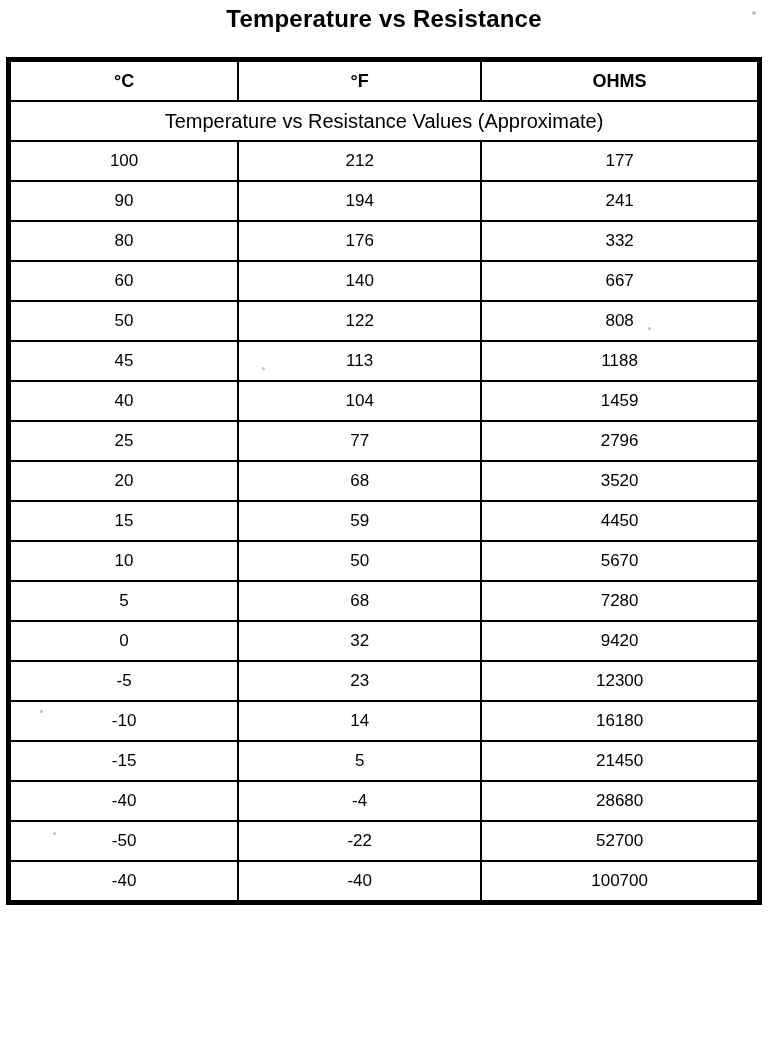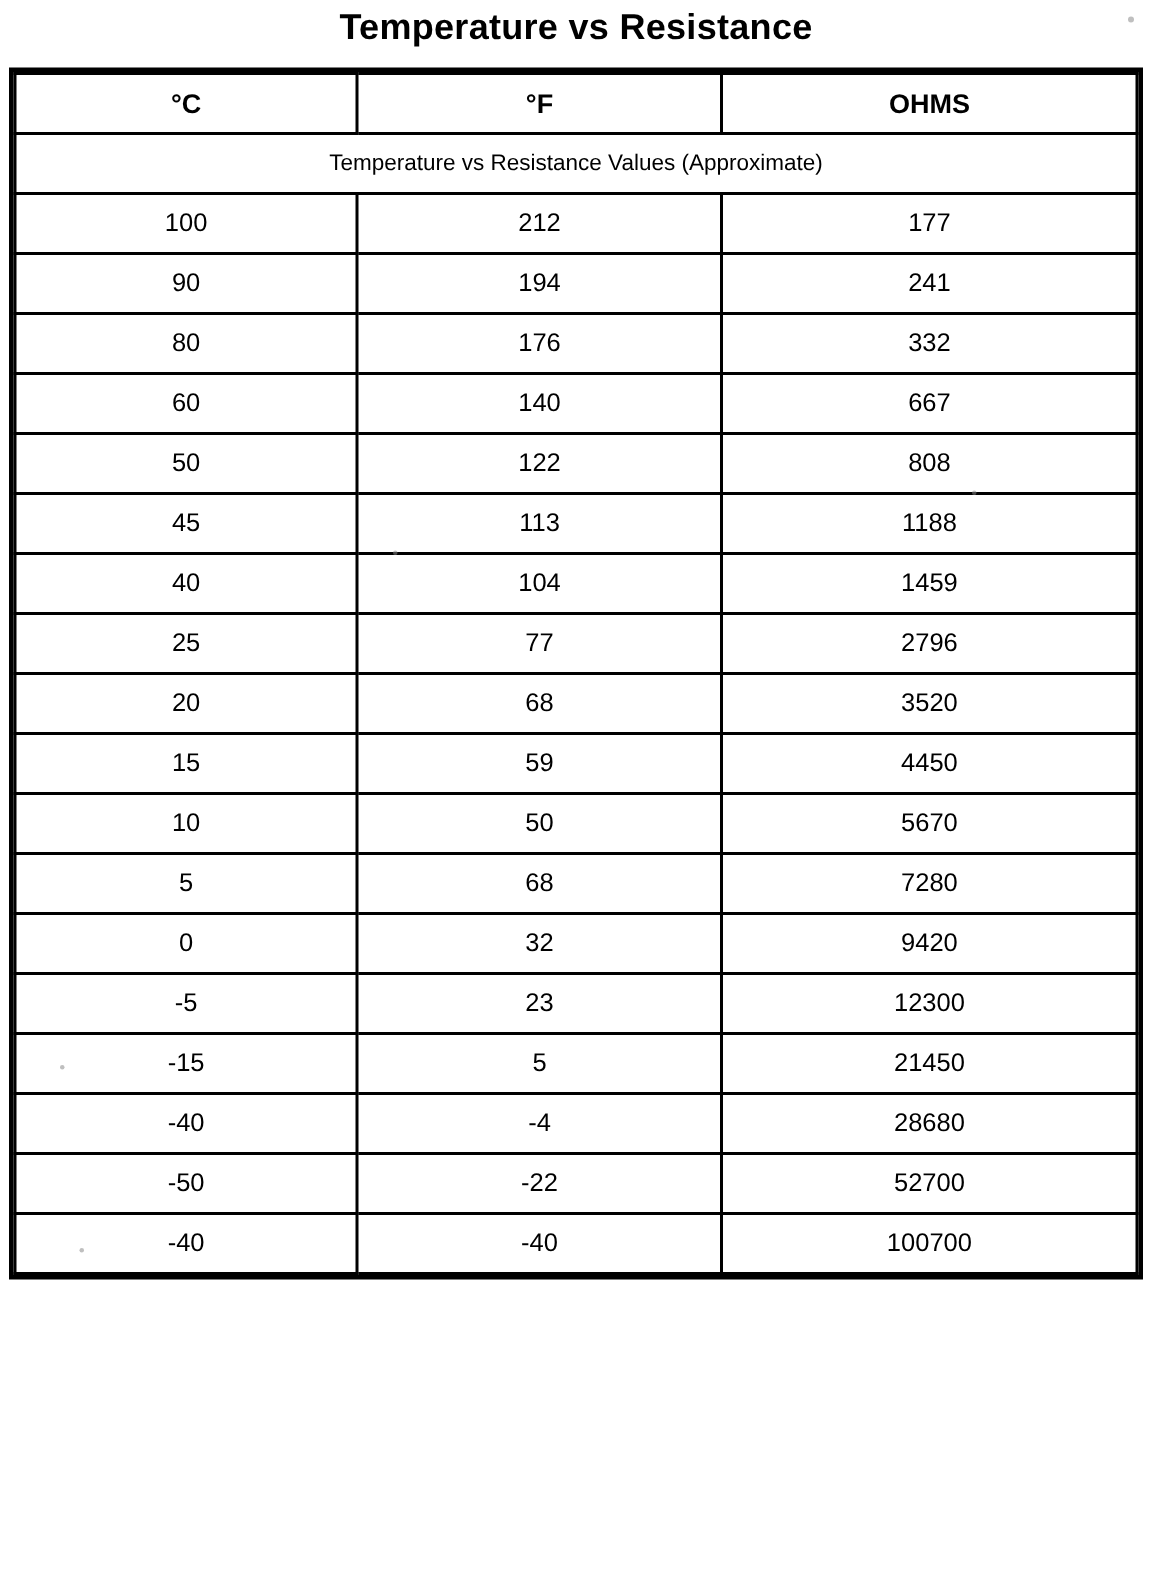--- a/index.html
+++ b/index.html
@@ -21,21 +21,21 @@
     height: 1060px;
     box-sizing: border-box;
     padding: 0;
   }
 
   .doc-title {
     text-align: center;
     font-size: 24px;
     font-weight: bold;
     letter-spacing: 0.2px;
-    margin: 5px 0 12px 0;
+    margin: 5px 0 24px 0;
     font-family: "Liberation Sans", sans-serif;
   }
 
   .table-wrap {
     margin: 0 6px 0 6px;
     border: 3px solid #000;
   }
 
   table.temp-table {
     border-collapse: collapse;
@@ -61,21 +61,21 @@
 
   table.temp-table thead th {
     font-weight: bold;
     font-size: 18px;
     height: 38px;
     line-height: 38px;
   }
 
   table.temp-table tr.subheader-row td {
     font-weight: normal;
-    font-size: 15px;
+    font-size: 20px;
     height: 38px;
     line-height: 38px;
   }
 
   table.temp-table tbody td {
     font-weight: normal;
   }
 
   
   .speck {
@@ -174,20 +174,25 @@
             <td>0</td>
             <td>32</td>
             <td>9420</td>
           </tr>
           <tr>
             <td>-5</td>
             <td>23</td>
             <td>12300</td>
           </tr>
           <tr>
+            <td>-10</td>
+            <td>14</td>
+            <td>16180</td>
+          </tr>
+          <tr>
             <td>-15</td>
             <td>5</td>
             <td>21450</td>
           </tr>
           <tr>
             <td>-40</td>
             <td>-4</td>
             <td>28680</td>
           </tr>
           <tr>

